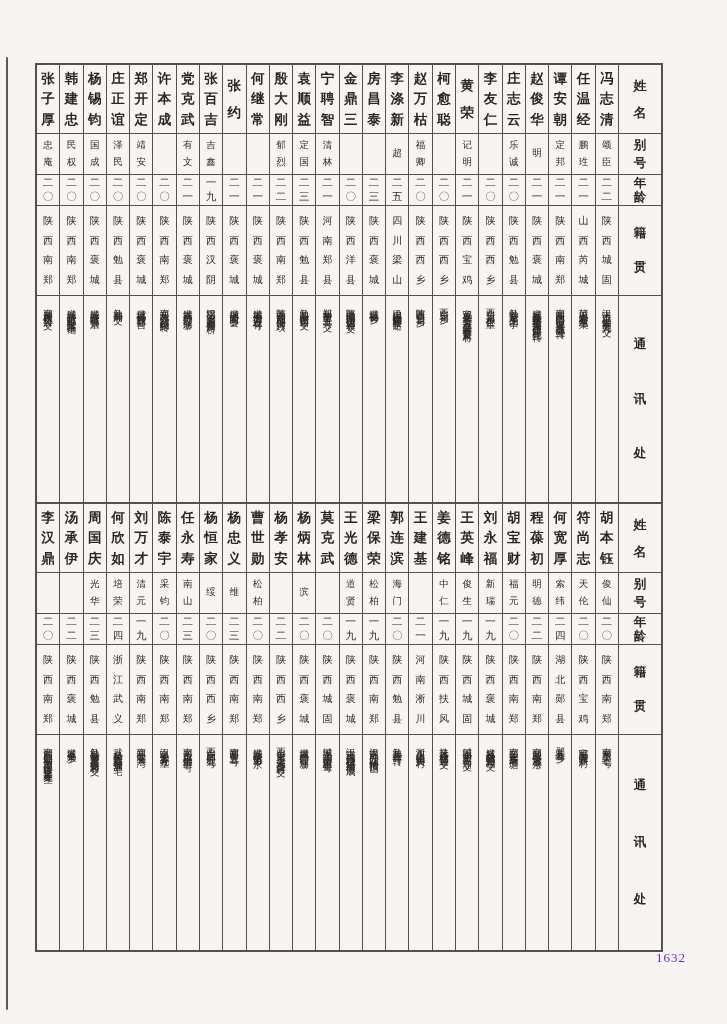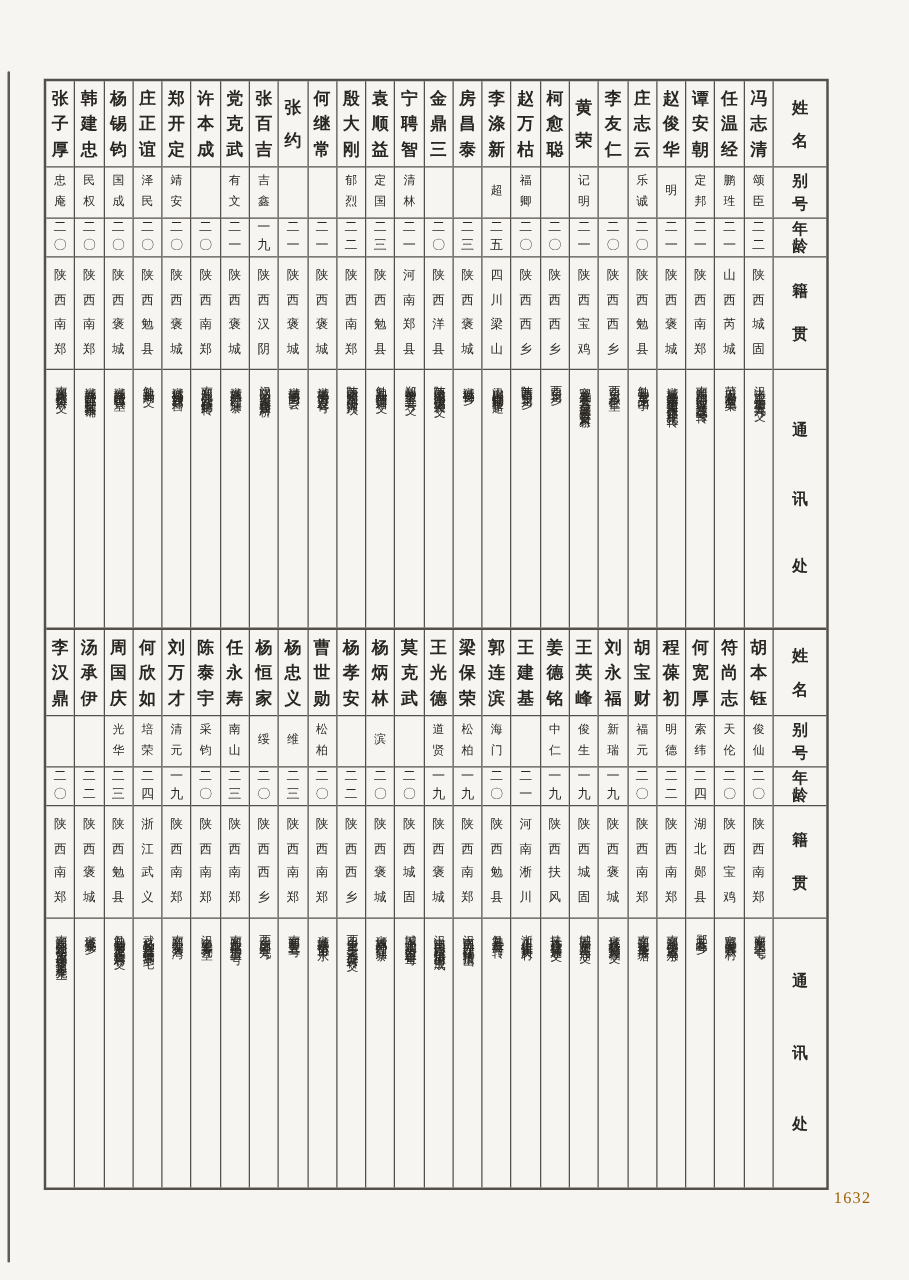--- a/index.html
+++ b/index.html
@@ -45,22 +45,22 @@
     display:flex;flex-direction:column;justify-content:space-evenly;
     align-items:center;height:100%;
   }
   .vspread span{display:block;line-height:1;}
   .addr-text{
     writing-mode:vertical-rl;text-orientation:upright;
     font-size:9.5px;letter-spacing:1.6px;line-height:20px;
     padding-top:5px;white-space:nowrap;
   }
   .page-number{
-    position:absolute;top:950px;right:30px;
-    font-size:13px;letter-spacing:1px;color:#a16207;
+    position:absolute;top:950px;right:41px;
+    font-size:13px;letter-spacing:1px;color:#6d28d9;
   }
 </style>
 </head>
 <body>
 
 <div class="scan-edge"></div>
 
 <div class="table-stack">
   <section class="tbl" id="tbl-0">
       <div class="col head">

